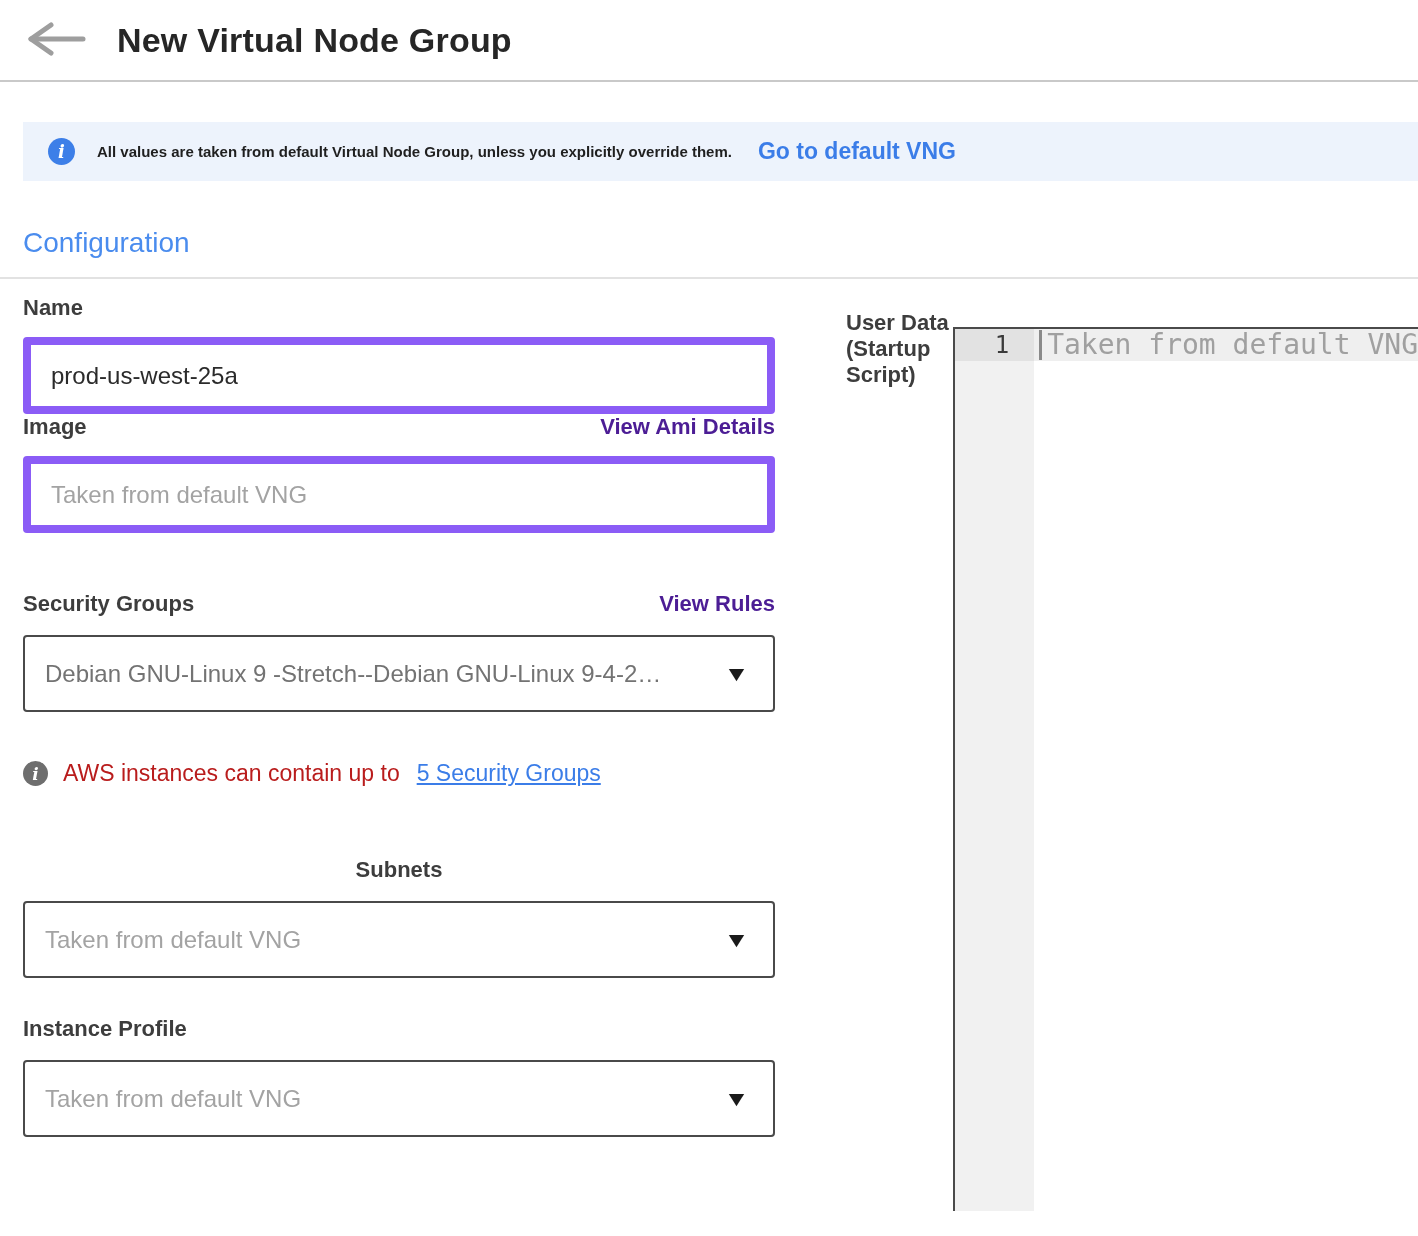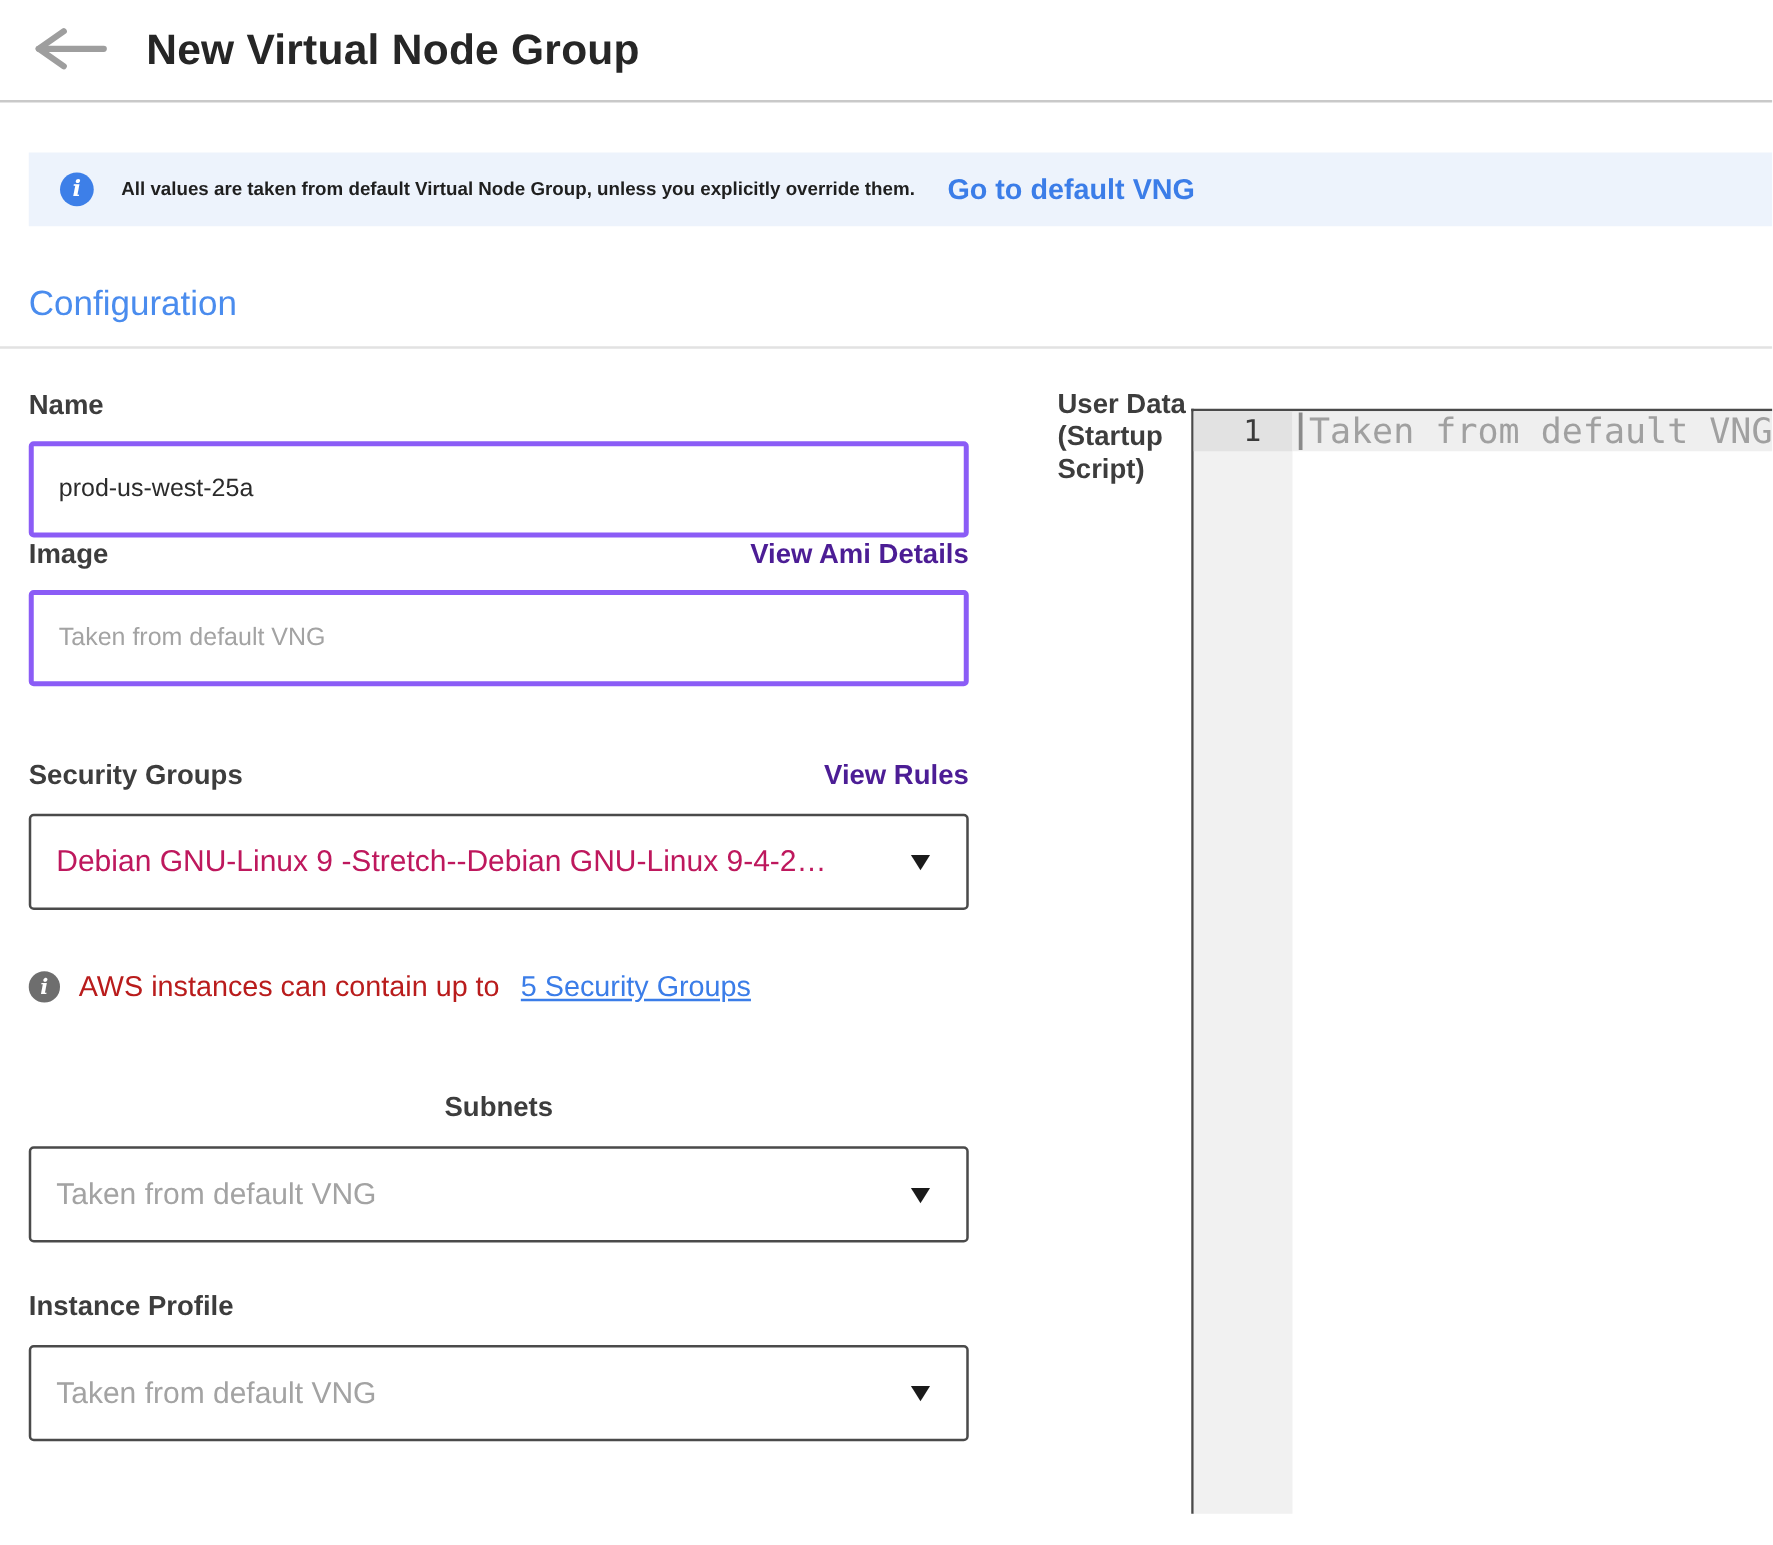--- a/index.html
+++ b/index.html
@@ -29,40 +29,40 @@
   .badge-gray { width:25px; height:25px; background:#6e6e6e; font-size:17px; }
   .banner-text { font-size:15px; font-weight:600; color:#1f1f1f; }
   .banner-link { font-size:23px; font-weight:600; color:#3b7de8; margin-left:4px; cursor:pointer; text-decoration:none; white-space:nowrap; }
 
   
   .section-title { margin:46px 0 0 23px; font-size:28px; color:#4a8cee; font-weight:400; }
   .section-divider { margin-top:18px; height:2px; background:#e2e2e2; }
 
   
   .main { display:flex; height:932px; }
-  .left-col { flex:0 0 752px; margin-left:23px; padding-top:32px; }
+  .left-col { flex:0 0 752px; margin-left:23px; padding-top:16px; }
   .right-col { flex:1 1 auto; margin-left:71px; padding-top:31px; display:flex; flex-direction:row; }
 
   .field-label { font-size:22px; font-weight:600; color:#3d3d3d; }
   .label-row { display:flex; justify-content:space-between; align-items:baseline; }
   .field-link { font-size:22px; font-weight:600; color:#4c1d95; text-decoration:none; cursor:pointer; }
 
   .text-input {
-    width:100%; height:77px; border:4px solid #8b5cf6; border-radius:4px;
-    font-family:"Liberation Sans", sans-serif; font-size:20px; color:#2b2b2b;
+    width:100%; height:77px; border:8px solid #8b5cf6; border-radius:4px;
+    font-family:"Liberation Sans", sans-serif; font-size:24px; color:#2b2b2b;
     padding:0 20px; margin-top:16px; background:#ffffff; outline:none;
   }
   .text-input::placeholder { color:#a3a3a3; }
 
   .dropdown {
     height:77px; border:2px solid #4a4a4a; border-radius:4px; background:#ffffff;
     display:flex; align-items:center; justify-content:space-between;
     padding:0 26px 0 20px; margin-top:18px; cursor:pointer;
   }
-  .dropdown-value { font-size:24px; color:#be185d; white-space:nowrap; overflow:hidden; }
+  .dropdown-value { font-size:24px; color:#737373; white-space:nowrap; overflow:hidden; }
   .dropdown-placeholder { font-size:24px; color:#a3a3a3; white-space:nowrap; overflow:hidden; }
   .caret { font-size:21px; color:#1a1a1a; line-height:1; flex:0 0 auto; margin-left:16px; transform:scaleX(1.25); }
 
   .note-row { display:flex; align-items:center; gap:15px; margin-top:48px; }
   .note-text { font-size:23px; color:#b91c1c; }
   .note-link { font-size:23px; color:#3b7de8; text-decoration:underline; cursor:pointer; margin-left:2px; }
 
   .f-image { }
   .f-security { margin-top:58px; }
   .f-subnets { margin-top:70px;text-align:center; }

